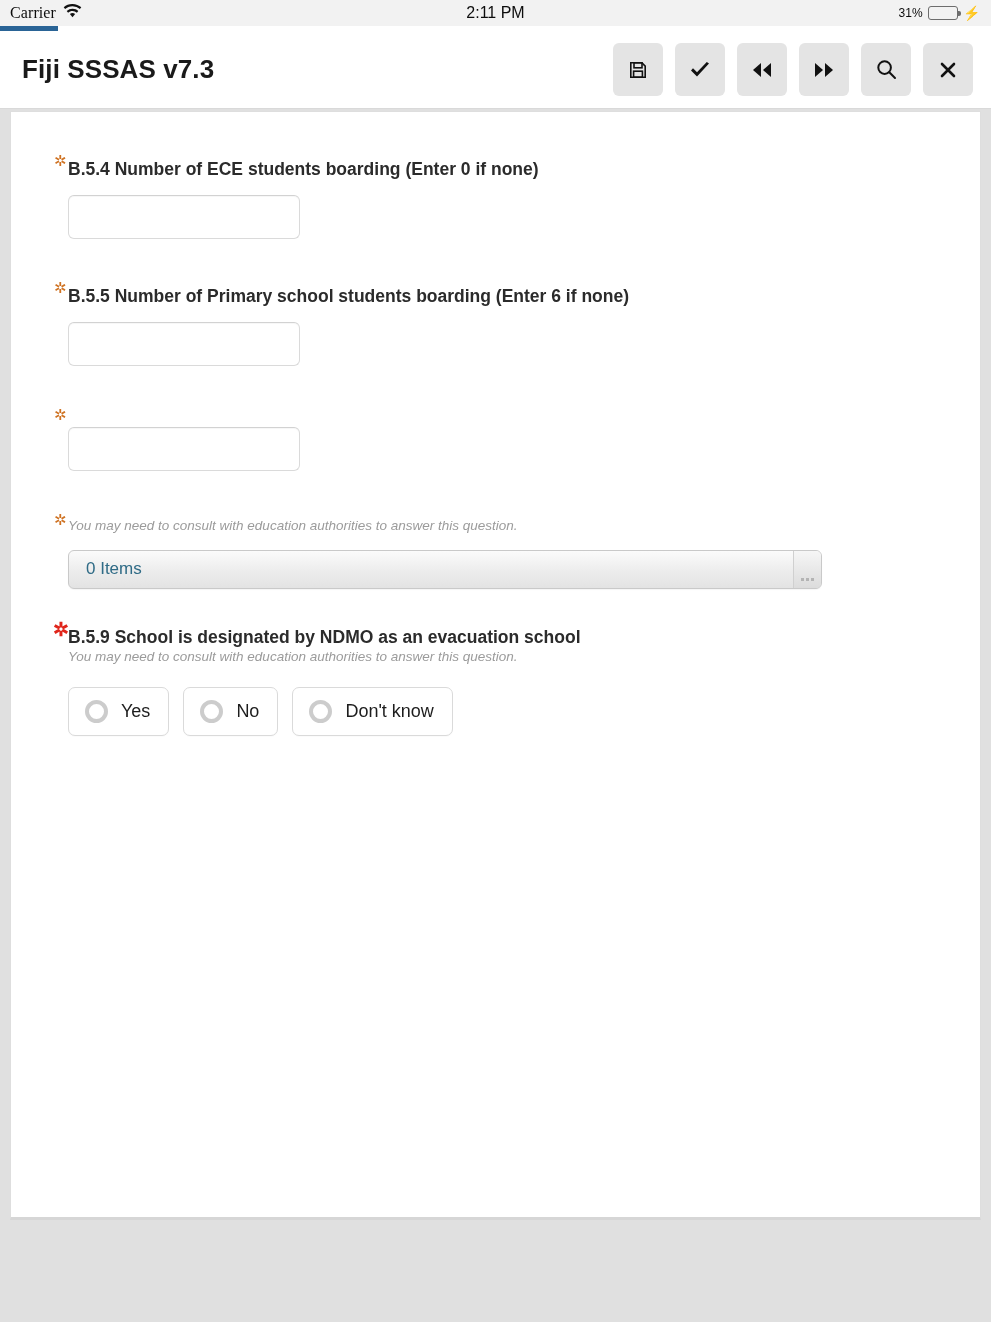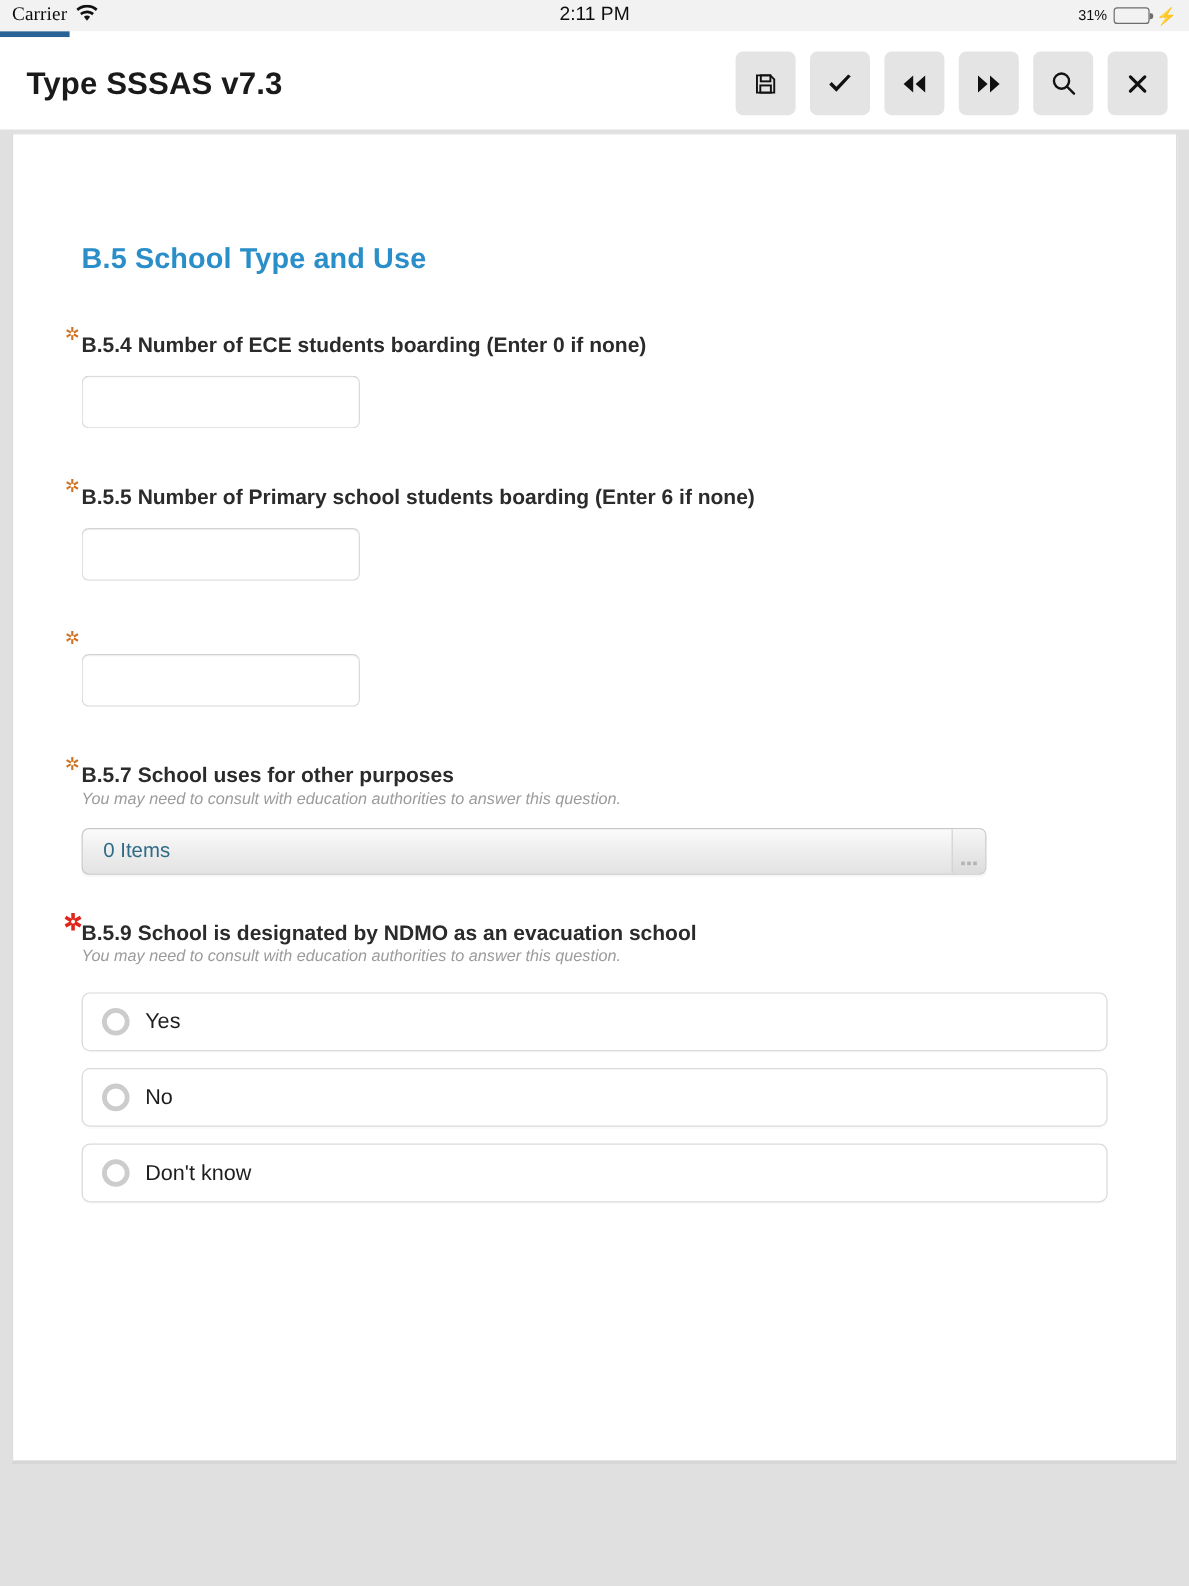--- a/index.html
+++ b/index.html
@@ -238,21 +238,20 @@
     width: 3px; height: 3px;
     background: #b4b4b4;
     display: block;
   }
 
   
   .radio-group {
     display: flex;
     gap: 14px;
     margin-top: 22px;
-    flex-direction: column;
   }
   .radio-opt {
     height: 49px;
     border: 1px solid #dadada;
     border-radius: 7px;
     background: #ffffff;
     display: flex;
     align-items: center;
     gap: 13px;
     padding: 0 18px 0 16px;
@@ -293,21 +292,21 @@
     </span>
     <span class="bolt">⚡</span>
   </div>
 </div>
 
 <div class="progress-line">
   <div class="fill"></div>
 </div>
 
 <div class="app-header">
-  <div class="app-title">Type SSSAS v7.3</div>
+  <div class="app-title">Fiji SSSAS v7.3</div>
   <div class="toolbar">
     <button class="tb-btn">
       <span>
         <svg width="20" height="20" viewBox="0 0 20 20" fill="none" stroke="#111" stroke-width="1.6">
           <path d="M2.8 2.8h11.1l3.3 3.3v11.1H2.8z"></path>
           <rect x="6" y="2.8" width="8" height="5"></rect>
           <rect x="5.6" y="11.2" width="8.8" height="6"></rect>
         </svg>
       </span>
     </button>
@@ -348,21 +347,20 @@
           <path d="M3 3 15 15M15 3 3 15"></path>
         </svg>
       </span>
     </button>
   </div>
 </div>
 
 <div class="page-body">
   <div class="card">
 
-    <div class="section-title">B.5 School Type and Use</div>
 
     <div class="question q1">
       <div class="q-label">
         <span class="req-star">✲</span>
         <span>B.5.4 Number of ECE students boarding (Enter 0 if none)</span>
       </div>
       <input class="text-input" type="text" value="" style="">
     </div>
 
     <div class="question q2">
@@ -376,21 +374,20 @@
     <div class="question q3">
       <div class="q-label">
         <span class="req-star">✲</span>
       </div>
       <input class="text-input" type="text" value="" style="">
     </div>
 
     <div class="question q4">
       <div class="q-label">
         <span class="req-star">✲</span>
-        <span>B.5.7 School uses for other purposes</span>
       </div>
       <div class="q-hint">You may need to consult with education authorities to answer this question.</div>
       <div class="multiselect">
         <div class="ms-value">0 Items</div>
         <div class="ms-handle">
           <i></i>
             <i></i>
             <i></i>
         </div>
       </div>

